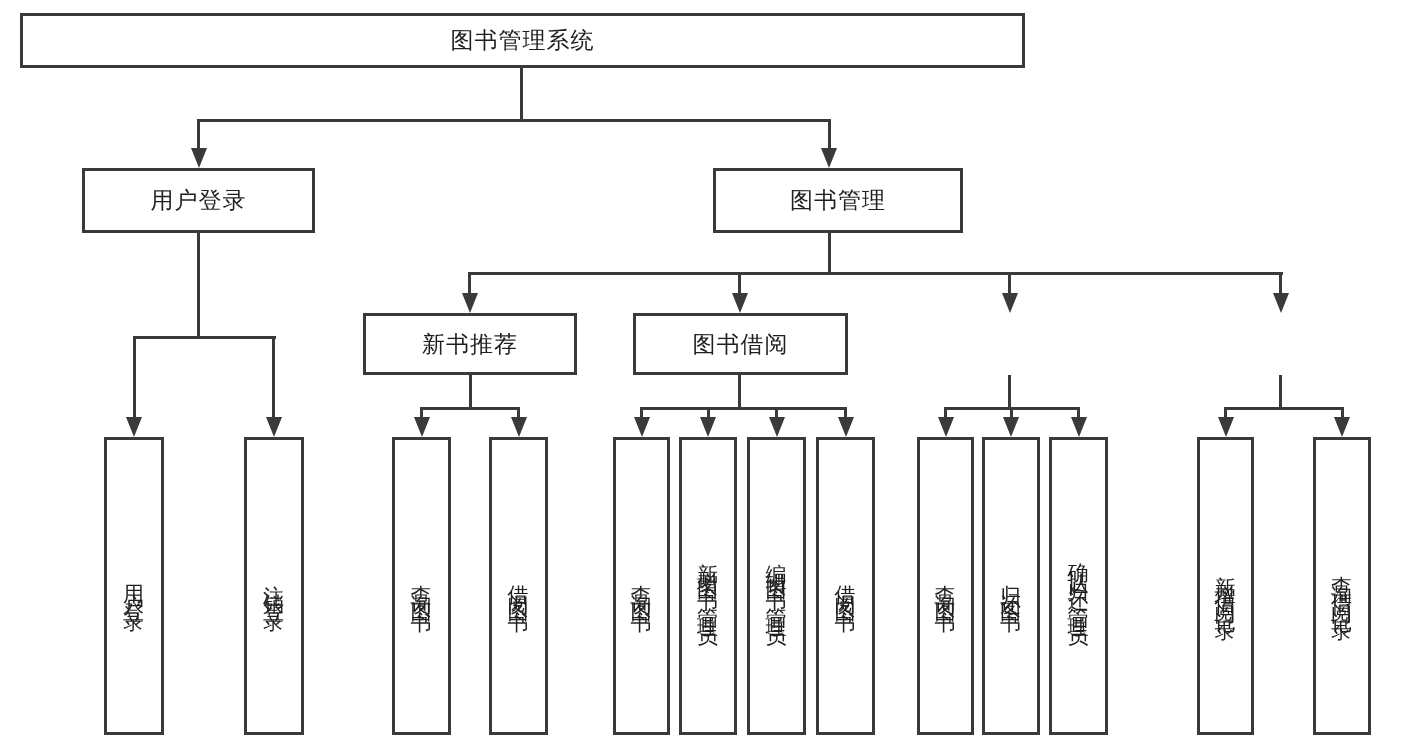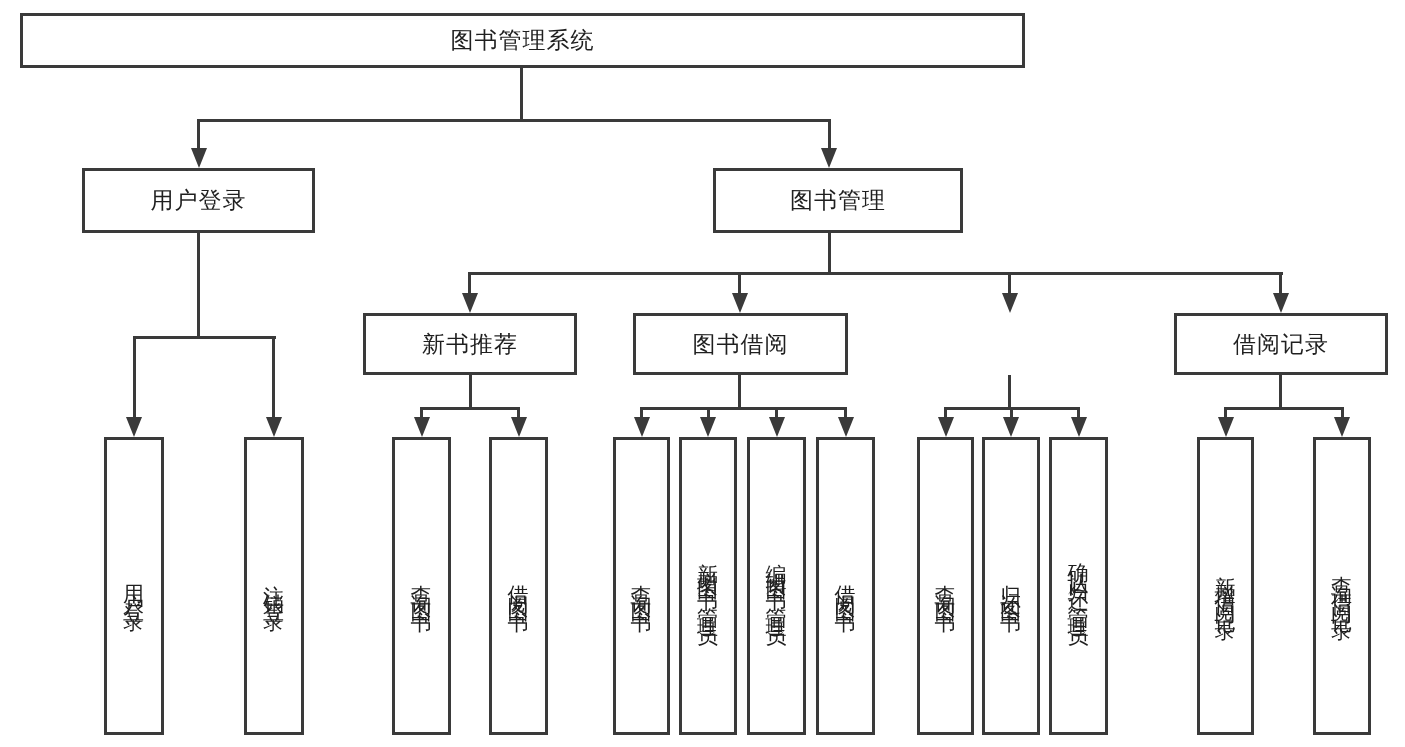--- a/index.html
+++ b/index.html
@@ -55,23 +55,20 @@
   <div class="vline" style="left:1008px;top:272px;height:24px"></div>
   <div class="arrow" style="left:1002px;top:293px"></div>
   <div class="vline" style="left:1279px;top:272px;height:24px"></div>
   <div class="arrow" style="left:1273px;top:293px"></div>
 
   <div class="box l3" style="left:363px;width:214px">
     <span class="hlabel">新书推荐</span>
   </div>
   <div class="box l3" style="left:633px;width:215px">
     <span class="hlabel">图书借阅</span>
-  </div>
-  <div class="box l3" style="left:1174px;width:214px">
-    <span class="hlabel">借阅记录</span>
   </div>
 
   <div class="vline" style="left:469px;top:375px;height:35px"></div>
   <div class="hline" style="left:420px;top:407px;width:100px"></div>
   <div class="vline" style="left:420px;top:407px;height:12px"></div>
   <div class="arrow" style="left:414px;top:417px"></div>
   <div class="vline" style="left:517px;top:407px;height:12px"></div>
   <div class="arrow" style="left:511px;top:417px"></div>
 
   <div class="vline" style="left:738px;top:375px;height:35px"></div>

